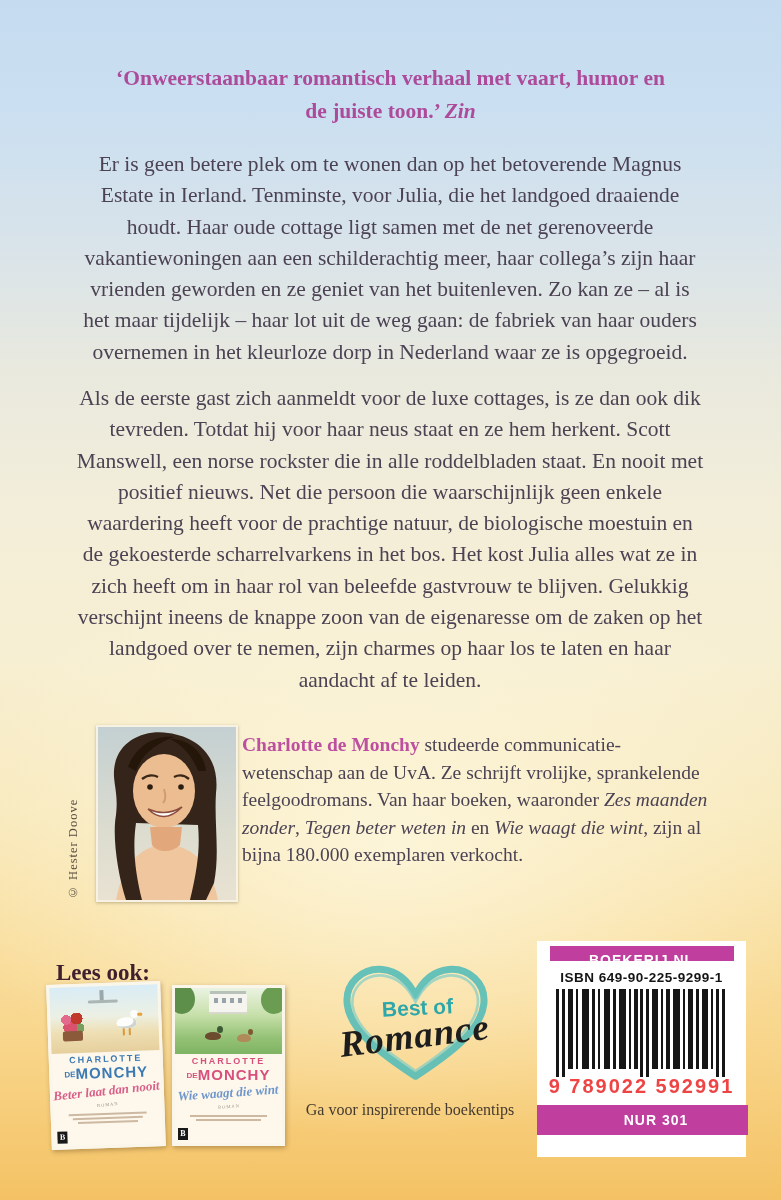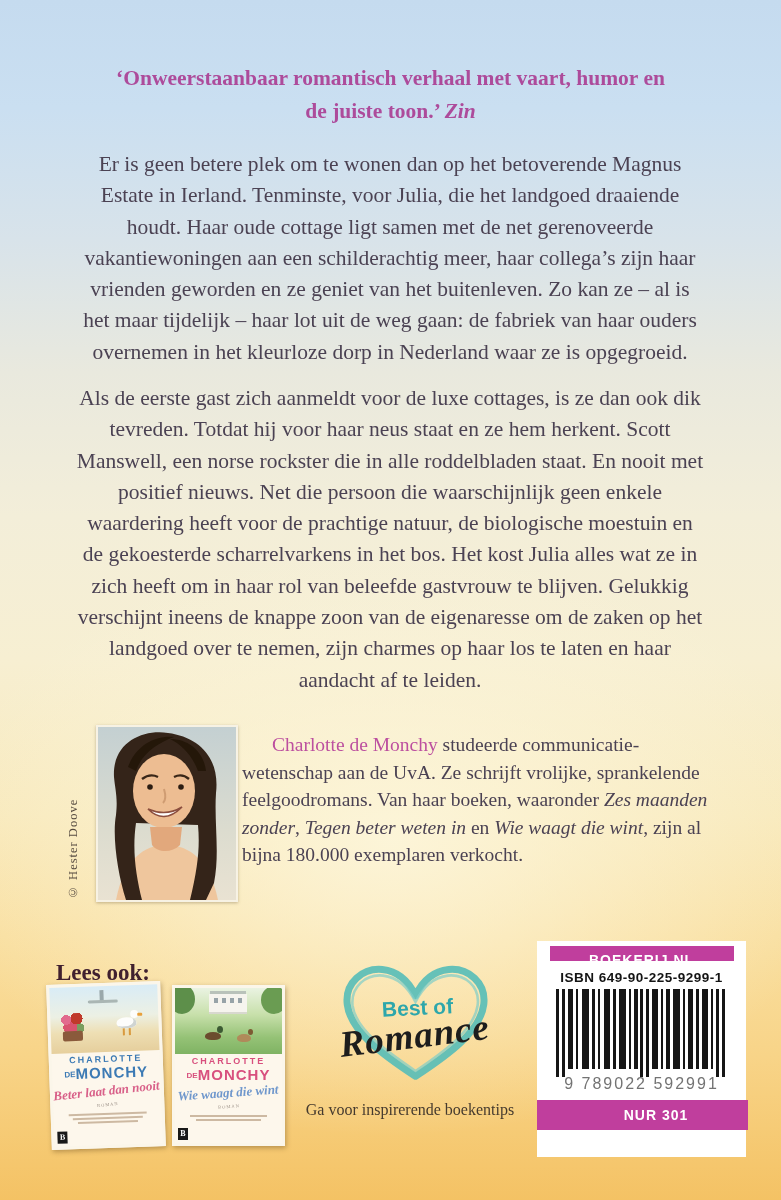--- a/index.html
+++ b/index.html
@@ -22,21 +22,21 @@
   .syn.p2{top:383px;}
   
   .credit{position:absolute;left:66px;top:727px;height:172px;
     writing-mode:vertical-rl;transform:rotate(180deg);
     font-size:12.5px;letter-spacing:1px;color:#564b41;}
   .photo{position:absolute;left:96px;top:725px;width:138px;height:173px;
     border:2px solid #f7f2e4;box-shadow:0 1px 3px rgba(90,70,40,.35);}
   .photo svg{display:block;}
   .bio{position:absolute;left:242px;top:731px;width:468px;
     color:#4b4253;font-size:19.5px;line-height:27.5px;text-align:left;}
-  .bio .name{color:#bc4f9f;font-weight:normal;margin-left:30px;}
+  .bio .name{color:#bc4f9f;font-weight:bold;}
   .bio .bt{font-style:italic;}
   
   .lees{position:absolute;left:56px;top:944px;font-weight:bold;font-size:23px;color:#40202f;margin-top:16px;}
   .book{position:absolute;width:114px;height:165px;background:#fdf7ec;
     border:3px solid #fbf6ea;box-shadow:1px 2px 5px rgba(90,60,20,.4);box-sizing:border-box;}
   .book.b1{left:49px;top:983px;transform:rotate(-2deg);}
   .book.b2{left:172px;top:985px;width:113px;height:161px;}
   .art{position:relative;height:66px;overflow:hidden;}
   .b1 .art{background:linear-gradient(180deg,#d9ecf6 0%,#ecf0e4 45%,#eedfb4 70%,#e6cf9d 100%);}
   .b2 .art{background:linear-gradient(180deg,#eaf3e2 0%,#c8e0ab 40%,#95c276 75%,#7fb363 100%);}
@@ -75,21 +75,21 @@
   .ig::before{content:"";position:absolute;inset:3px;border:1.6px solid #fff;border-radius:4px;}
   .ig::after{content:"";position:absolute;left:6px;top:6px;width:5px;height:5px;border:1.6px solid #fff;border-radius:50%;}
   
   .bc{position:absolute;left:537px;top:941px;width:209px;height:216px;background:#fff;
     font-family:"Liberation Sans","DejaVu Sans",sans-serif;text-align:center;}
   .bc .bar{width:184px;height:15px;margin:5px auto 0;background:#c03e9d;color:#fff;
     font-weight:bold;font-size:14px;line-height:29px;letter-spacing:1px;}
   .bc .bar.nur{margin-top:7px;height:30px;line-height:30px;padding-left:27px;}
   .bc .isbn{margin-top:9px;font-weight:bold;font-size:13.5px;letter-spacing:.5px;color:#141414;}
   .bc svg{display:block;margin:4px auto 0;}
-  .bc .digits{font-weight:normal;font-size:16px;letter-spacing:2px;color:#737373;margin-top:-2px;}
+  .bc .digits{font-weight:bold;font-size:20px;letter-spacing:2px;color:#ef4444;margin-top:-2px;}
 </style>
 </head>
 <body>
 
 <div class="page">
 
   <div class="quote">
     <span class="inner">
       <span>‘Onweerstaanbaar romantisch verhaal met vaart, humor en de juiste toon.’</span>
       <span class="src">Zin</span>

